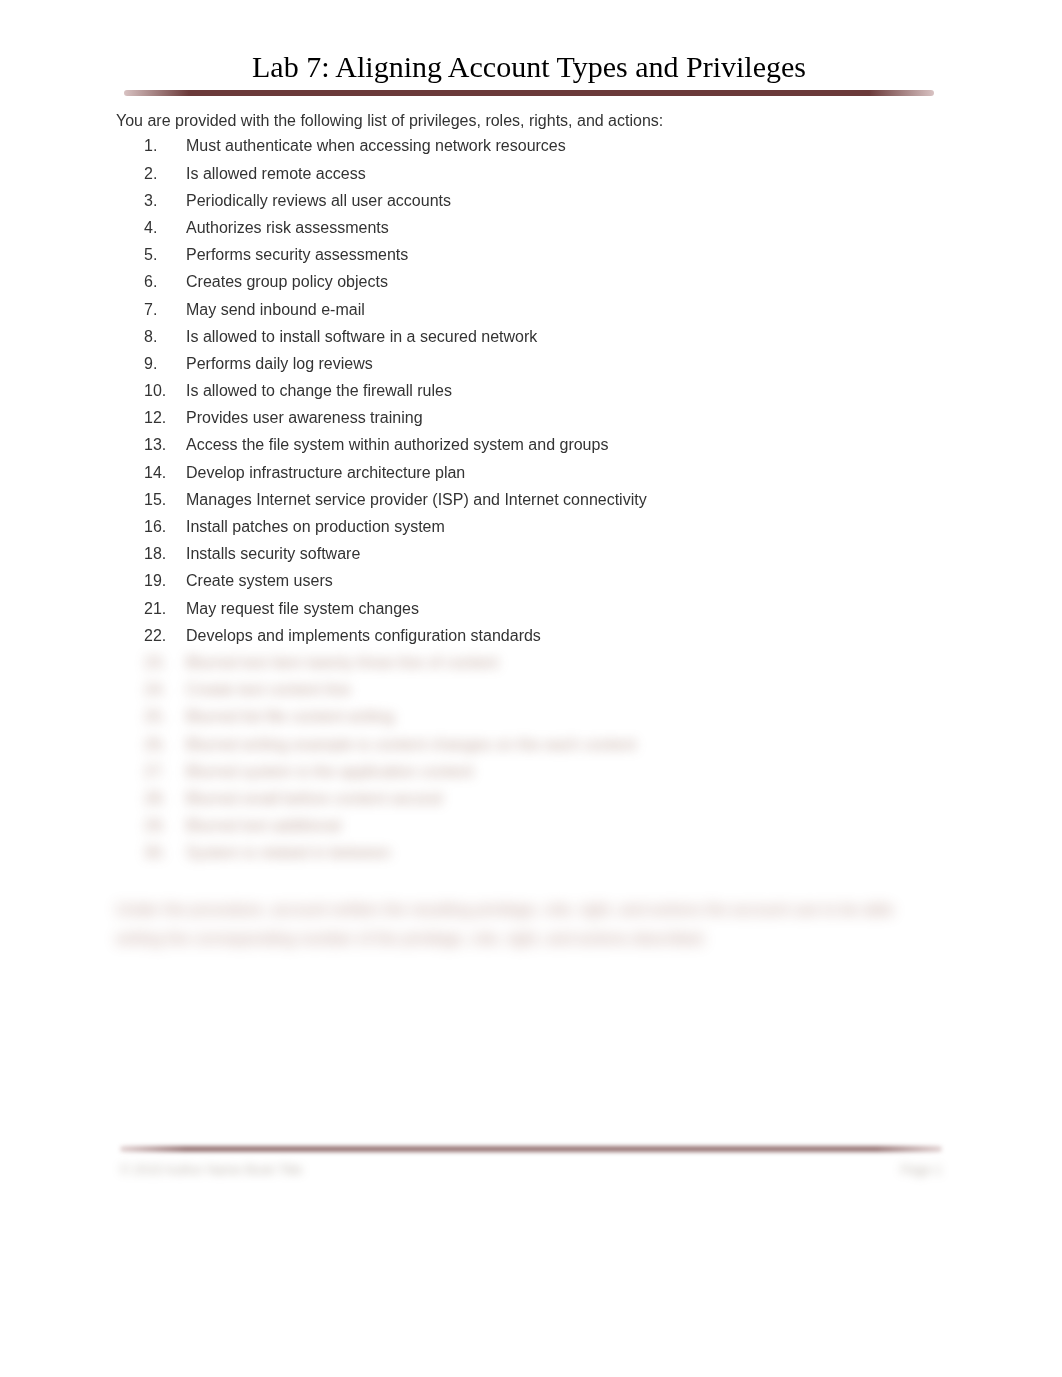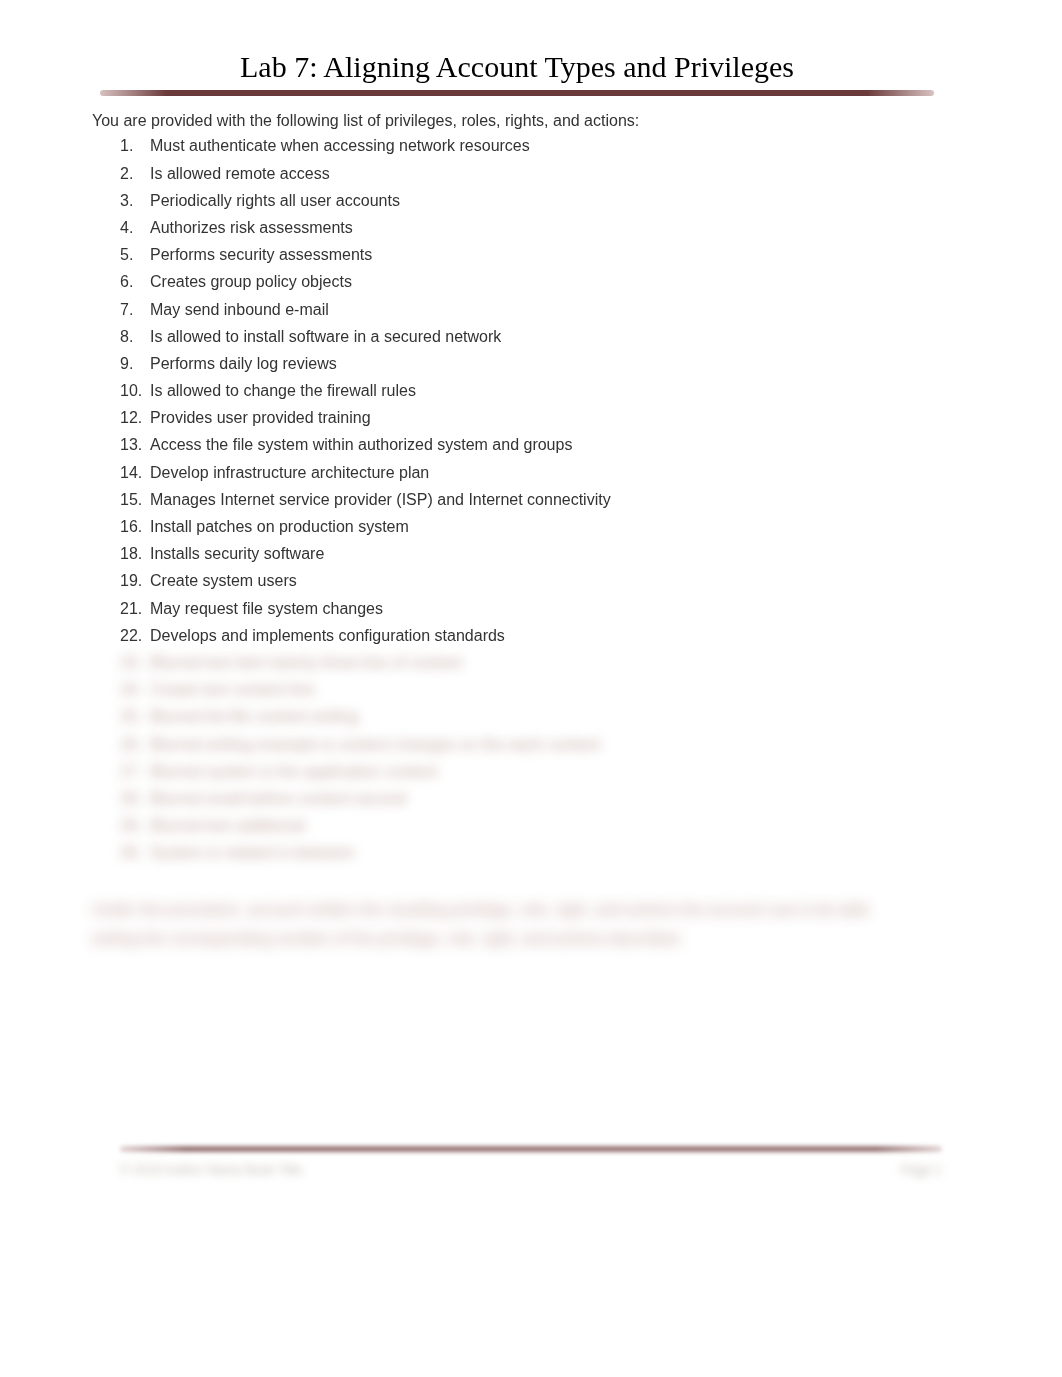--- a/index.html
+++ b/index.html
@@ -11,21 +11,21 @@
     body {
       width: 1062px;
       height: 1377px;
       background: #ffffff;
       font-family: Arial, Helvetica, sans-serif;
       color: #333333;
       position: relative;
     }
 
     .page {
-      padding: 50px 120px 40px 92px;
+      padding: 50px 120px 40px 116px;
     }
 
     .title {
       font-family: "Times New Roman", Times, serif;
       font-size: 30px;
       font-weight: 400;
       text-align: center;
       color: #000000;
       margin-bottom: 6px;
     }
@@ -57,20 +57,21 @@
     }
 
     .privilege-list .num {
       width: 30px;
       flex-shrink: 0;
       text-align: left;
     }
 
     .privilege-list .text {
       flex: 1;
+      margin-left: 12px;
     }
 
     .blurred-section {
       filter: blur(6px);
       opacity: 0.55;
       color: #7a3a2a;
     }
 
     .blurred-section .privilege-list li {
       color: #8a5a4a;
@@ -124,21 +125,21 @@
       <li>
         <span class="num">1.</span>
         <span class="text">Must authenticate when accessing network resources</span>
       </li>
       <li>
         <span class="num">2.</span>
         <span class="text">Is allowed remote access</span>
       </li>
       <li>
         <span class="num">3.</span>
-        <span class="text">Periodically rights all user accounts</span>
+        <span class="text">Periodically reviews all user accounts</span>
       </li>
       <li>
         <span class="num">4.</span>
         <span class="text">Authorizes risk assessments</span>
       </li>
       <li>
         <span class="num">5.</span>
         <span class="text">Performs security assessments</span>
       </li>
       <li>
@@ -156,21 +157,21 @@
       <li>
         <span class="num">9.</span>
         <span class="text">Performs daily log reviews</span>
       </li>
       <li>
         <span class="num">10.</span>
         <span class="text">Is allowed to change the firewall rules</span>
       </li>
       <li>
         <span class="num">12.</span>
-        <span class="text">Provides user provided training</span>
+        <span class="text">Provides user awareness training</span>
       </li>
       <li>
         <span class="num">13.</span>
         <span class="text">Access the file system within authorized system and groups</span>
       </li>
       <li>
         <span class="num">14.</span>
         <span class="text">Develop infrastructure architecture plan</span>
       </li>
       <li>

